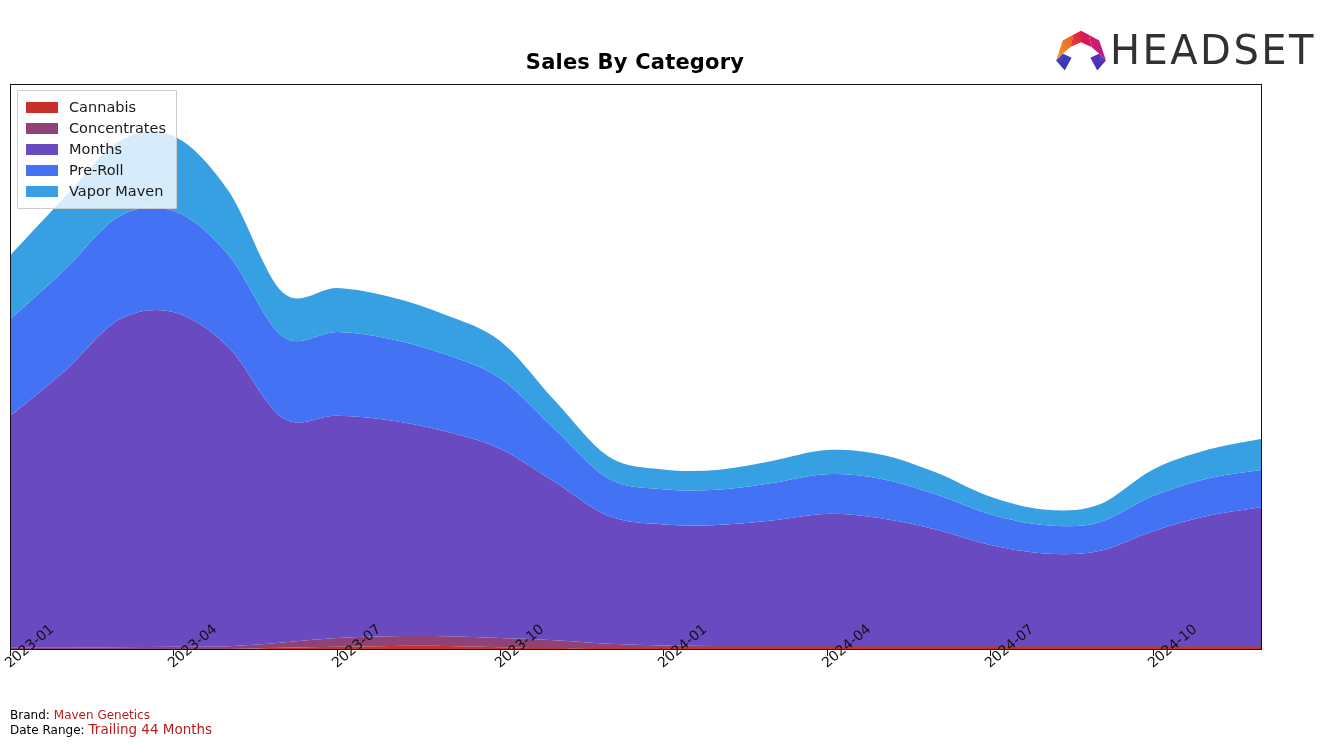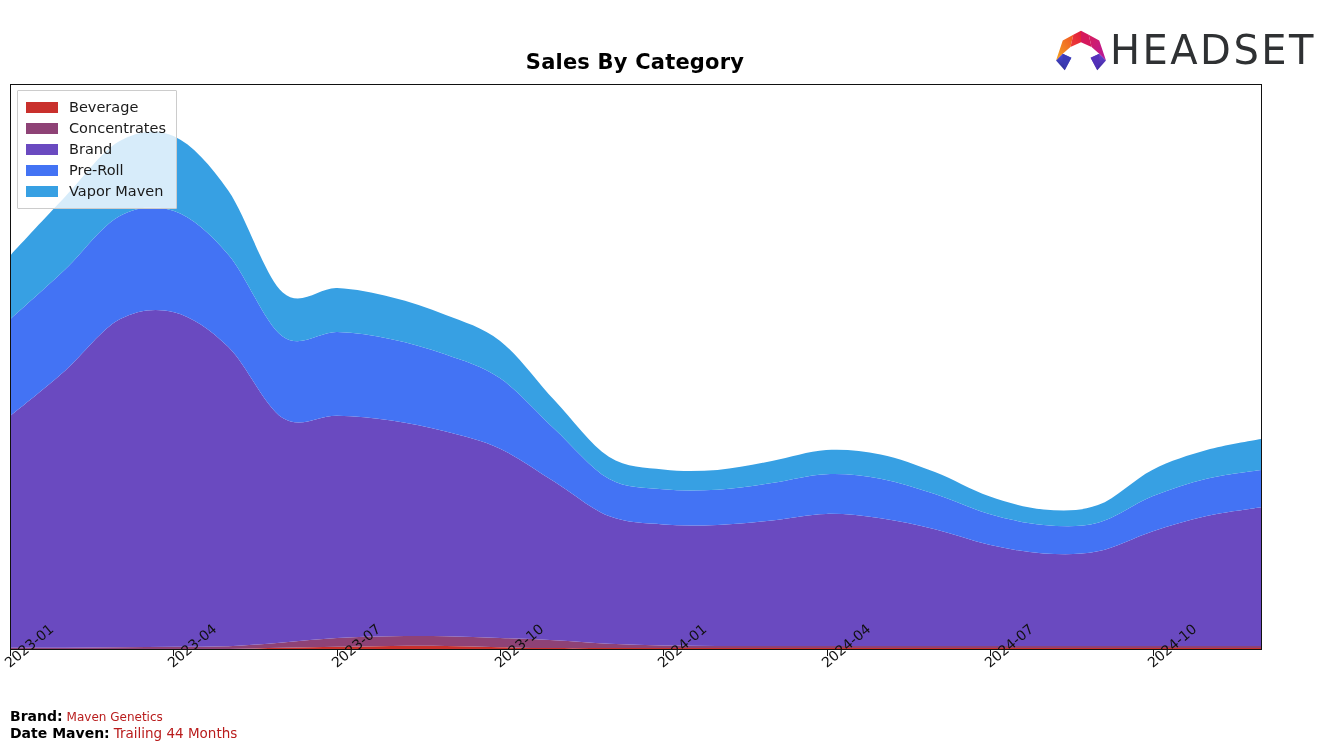--- a/index.html
+++ b/index.html
@@ -141,22 +141,22 @@
     top: 692px;
     width: 700px;
   }
   .note-row {
     display: flex;
     align-items: baseline;
     line-height: 1.18;
     white-space: nowrap;
   }
   .note-key {
-    font-size: 14px;
-    font-weight: bold;
+    font-size: 12px;
+    font-weight: normal;
     color: #000000;
     text-align: center;
   }
   .note-val {
     font-size: 13px;
     color: #b91c1c;
     margin-left: 4px;
   }
   .note-row.r1 .note-val { font-size: 12px; }
   .note-row.r2 .note-val { font-size: 13.5px; }
@@ -218,29 +218,29 @@
           <path d="M 0.00 564.67 C 9.07 564.67, 36.29 564.75, 54.43 564.67 C 72.58 564.60, 90.72 564.38, 108.87 564.23 C 127.01 564.09, 145.16 563.94, 163.30 563.79 C 181.45 563.64, 199.59 564.09, 217.74 563.35 C 235.88 562.61, 254.03 560.77, 272.17 559.37 C 290.32 557.98, 308.46 555.99, 326.61 554.96 C 344.75 553.93, 362.90 553.49, 381.04 553.19 C 399.19 552.90, 417.33 552.90, 435.48 553.19 C 453.62 553.49, 471.77 554.30, 489.91 554.96 C 508.06 555.62, 526.20 556.21, 544.35 557.17 C 562.49 558.12, 580.64 559.82, 598.78 560.70 C 616.93 561.58, 635.07 562.10, 653.22 562.47 C 671.36 562.83, 689.51 562.83, 707.65 562.91 C 725.80 562.98, 743.94 562.91, 762.09 562.91 C 780.23 562.91, 798.38 562.91, 816.52 562.91 C 834.67 562.91, 852.81 562.91, 870.96 562.91 C 889.10 562.91, 907.25 562.91, 925.39 562.91 C 943.54 562.91, 961.68 562.91, 979.83 562.91 C 997.97 562.91, 1016.12 562.91, 1034.26 562.91 C 1052.41 562.91, 1070.55 562.91, 1088.70 562.91 C 1106.84 562.91, 1124.99 562.91, 1143.13 562.91 C 1161.28 562.91, 1179.42 562.91, 1197.57 562.91 C 1215.71 562.91, 1242.93 562.91, 1252.00 562.91 L 1252.00 565.12 C 1242.93 565.12, 1215.71 565.12, 1197.57 565.12 C 1179.42 565.12, 1161.28 565.12, 1143.13 565.12 C 1124.99 565.12, 1106.84 565.12, 1088.70 565.12 C 1070.55 565.12, 1052.41 565.12, 1034.26 565.12 C 1016.12 565.12, 997.97 565.12, 979.83 565.12 C 961.68 565.12, 943.54 565.12, 925.39 565.12 C 907.25 565.12, 889.10 565.12, 870.96 565.12 C 852.81 565.12, 834.67 565.12, 816.52 565.12 C 798.38 565.12, 780.23 565.12, 762.09 565.12 C 743.94 565.12, 725.80 565.12, 707.65 565.12 C 689.51 565.12, 671.36 565.12, 653.22 565.12 C 635.07 565.12, 616.93 565.12, 598.78 565.12 C 580.64 565.12, 562.49 565.26, 544.35 565.12 C 526.20 564.97, 508.06 564.60, 489.91 564.23 C 471.77 563.87, 453.62 563.13, 435.48 562.91 C 417.33 562.69, 399.19 562.76, 381.04 562.91 C 362.90 563.06, 344.75 563.50, 326.61 563.79 C 308.46 564.09, 290.32 564.31, 272.17 564.67 C 254.03 565.04, 235.88 565.78, 217.74 566.00 C 199.59 566.22, 181.45 566.00, 163.30 566.00 C 145.16 566.00, 127.01 566.00, 108.87 566.00 C 90.72 566.00, 72.58 566.00, 54.43 566.00 C 36.29 566.00, 9.07 566.00, 0.00 566.00 Z" fill="#8e4276" stroke="none"></path>
           <path d="M 0.00 331.47 C 9.07 323.96, 36.29 302.47, 54.43 286.42 C 72.58 270.38, 90.72 244.91, 108.87 235.19 C 127.01 225.47, 145.16 223.48, 163.30 228.12 C 181.45 232.76, 199.59 245.35, 217.74 263.01 C 235.88 280.68, 254.03 322.64, 272.17 334.12 C 290.32 345.61, 308.46 331.47, 326.61 331.91 C 344.75 332.36, 362.90 334.12, 381.04 336.77 C 399.19 339.42, 417.33 343.10, 435.48 347.82 C 453.62 352.53, 471.77 356.65, 489.91 365.04 C 508.06 373.43, 526.20 386.90, 544.35 398.17 C 562.49 409.43, 580.64 425.48, 598.78 432.62 C 616.93 439.76, 635.07 439.54, 653.22 441.01 C 671.36 442.48, 689.51 442.11, 707.65 441.45 C 725.80 440.79, 743.94 438.87, 762.09 437.03 C 780.23 435.19, 798.38 430.78, 816.52 430.41 C 834.67 430.04, 852.81 432.25, 870.96 434.82 C 889.10 437.40, 907.25 441.45, 925.39 445.87 C 943.54 450.28, 961.68 457.28, 979.83 461.32 C 997.97 465.37, 1016.12 469.05, 1034.26 470.16 C 1052.41 471.26, 1070.55 471.63, 1088.70 467.95 C 1106.84 464.27, 1124.99 453.96, 1143.13 448.07 C 1161.28 442.19, 1179.42 436.66, 1197.57 432.62 C 1215.71 428.57, 1242.93 425.25, 1252.00 423.78 L 1252.00 562.91 C 1242.93 562.91, 1215.71 562.91, 1197.57 562.91 C 1179.42 562.91, 1161.28 562.91, 1143.13 562.91 C 1124.99 562.91, 1106.84 562.91, 1088.70 562.91 C 1070.55 562.91, 1052.41 562.91, 1034.26 562.91 C 1016.12 562.91, 997.97 562.91, 979.83 562.91 C 961.68 562.91, 943.54 562.91, 925.39 562.91 C 907.25 562.91, 889.10 562.91, 870.96 562.91 C 852.81 562.91, 834.67 562.91, 816.52 562.91 C 798.38 562.91, 780.23 562.91, 762.09 562.91 C 743.94 562.91, 725.80 562.98, 707.65 562.91 C 689.51 562.83, 671.36 562.83, 653.22 562.47 C 635.07 562.10, 616.93 561.58, 598.78 560.70 C 580.64 559.82, 562.49 558.12, 544.35 557.17 C 526.20 556.21, 508.06 555.62, 489.91 554.96 C 471.77 554.30, 453.62 553.49, 435.48 553.19 C 417.33 552.90, 399.19 552.90, 381.04 553.19 C 362.90 553.49, 344.75 553.93, 326.61 554.96 C 308.46 555.99, 290.32 557.98, 272.17 559.37 C 254.03 560.77, 235.88 562.61, 217.74 563.35 C 199.59 564.09, 181.45 563.64, 163.30 563.79 C 145.16 563.94, 127.01 564.09, 108.87 564.23 C 90.72 564.38, 72.58 564.60, 54.43 564.67 C 36.29 564.75, 9.07 564.67, 0.00 564.67 Z" fill="#6a4ac0" stroke="none"></path>
           <path d="M 0.00 234.31 C 9.07 226.06, 36.29 201.99, 54.43 184.84 C 72.58 167.69, 90.72 141.11, 108.87 131.40 C 127.01 121.68, 145.16 120.06, 163.30 126.54 C 181.45 133.02, 199.59 149.28, 217.74 170.26 C 235.88 191.24, 254.03 239.46, 272.17 252.41 C 290.32 265.37, 308.46 247.56, 326.61 248.00 C 344.75 248.44, 362.90 251.31, 381.04 255.06 C 399.19 258.82, 417.33 263.97, 435.48 270.52 C 453.62 277.07, 471.77 281.93, 489.91 294.37 C 508.06 306.81, 526.20 328.38, 544.35 345.17 C 562.49 361.95, 580.64 384.99, 598.78 395.07 C 616.93 405.16, 635.07 403.83, 653.22 405.67 C 671.36 407.51, 689.51 407.15, 707.65 406.12 C 725.80 405.08, 743.94 402.07, 762.09 399.49 C 780.23 396.91, 798.38 391.39, 816.52 390.66 C 834.67 389.92, 852.81 391.76, 870.96 395.07 C 889.10 398.39, 907.25 404.64, 925.39 410.53 C 943.54 416.42, 961.68 425.25, 979.83 430.41 C 997.97 435.56, 1016.12 439.98, 1034.26 441.45 C 1052.41 442.92, 1070.55 444.03, 1088.70 439.24 C 1106.84 434.46, 1124.99 420.10, 1143.13 412.74 C 1161.28 405.38, 1179.42 399.49, 1197.57 395.07 C 1215.71 390.66, 1242.93 387.71, 1252.00 386.24 L 1252.00 423.78 C 1242.93 425.25, 1215.71 428.57, 1197.57 432.62 C 1179.42 436.66, 1161.28 442.19, 1143.13 448.07 C 1124.99 453.96, 1106.84 464.27, 1088.70 467.95 C 1070.55 471.63, 1052.41 471.26, 1034.26 470.16 C 1016.12 469.05, 997.97 465.37, 979.83 461.32 C 961.68 457.28, 943.54 450.28, 925.39 445.87 C 907.25 441.45, 889.10 437.40, 870.96 434.82 C 852.81 432.25, 834.67 430.04, 816.52 430.41 C 798.38 430.78, 780.23 435.19, 762.09 437.03 C 743.94 438.87, 725.80 440.79, 707.65 441.45 C 689.51 442.11, 671.36 442.48, 653.22 441.01 C 635.07 439.54, 616.93 439.76, 598.78 432.62 C 580.64 425.48, 562.49 409.43, 544.35 398.17 C 526.20 386.90, 508.06 373.43, 489.91 365.04 C 471.77 356.65, 453.62 352.53, 435.48 347.82 C 417.33 343.10, 399.19 339.42, 381.04 336.77 C 362.90 334.12, 344.75 332.36, 326.61 331.91 C 308.46 331.47, 290.32 345.61, 272.17 334.12 C 254.03 322.64, 235.88 280.68, 217.74 263.01 C 199.59 245.35, 181.45 232.76, 163.30 228.12 C 145.16 223.48, 127.01 225.47, 108.87 235.19 C 90.72 244.91, 72.58 270.38, 54.43 286.42 C 36.29 302.47, 9.07 323.96, 0.00 331.47 Z" fill="#4373f4" stroke="none"></path>
           <path d="M 0.00 170.26 C 9.07 160.55, 36.29 130.96, 54.43 111.96 C 72.58 92.97, 90.72 66.40, 108.87 56.31 C 127.01 46.23, 145.16 43.14, 163.30 51.45 C 181.45 59.77, 199.59 80.09, 217.74 106.22 C 235.88 132.35, 254.03 191.98, 272.17 208.25 C 290.32 224.52, 308.46 203.02, 326.61 203.83 C 344.75 204.64, 362.90 208.62, 381.04 213.11 C 399.19 217.60, 417.33 223.48, 435.48 230.77 C 453.62 238.06, 471.77 242.55, 489.91 256.83 C 508.06 271.11, 526.20 297.10, 544.35 316.46 C 562.49 335.82, 580.64 361.43, 598.78 372.99 C 616.93 384.55, 635.07 383.59, 653.22 385.80 C 671.36 388.01, 689.51 387.64, 707.65 386.24 C 725.80 384.84, 743.94 380.72, 762.09 377.41 C 780.23 374.09, 798.38 367.47, 816.52 366.37 C 834.67 365.26, 852.81 367.10, 870.96 370.78 C 889.10 374.46, 907.25 381.46, 925.39 388.45 C 943.54 395.44, 961.68 406.48, 979.83 412.74 C 997.97 419.00, 1016.12 424.52, 1034.26 425.99 C 1052.41 427.46, 1070.55 428.20, 1088.70 421.57 C 1106.84 414.95, 1124.99 395.44, 1143.13 386.24 C 1161.28 377.04, 1179.42 371.52, 1197.57 366.37 C 1215.71 361.21, 1242.93 357.16, 1252.00 355.32 L 1252.00 386.24 C 1242.93 387.71, 1215.71 390.66, 1197.57 395.07 C 1179.42 399.49, 1161.28 405.38, 1143.13 412.74 C 1124.99 420.10, 1106.84 434.46, 1088.70 439.24 C 1070.55 444.03, 1052.41 442.92, 1034.26 441.45 C 1016.12 439.98, 997.97 435.56, 979.83 430.41 C 961.68 425.25, 943.54 416.42, 925.39 410.53 C 907.25 404.64, 889.10 398.39, 870.96 395.07 C 852.81 391.76, 834.67 389.92, 816.52 390.66 C 798.38 391.39, 780.23 396.91, 762.09 399.49 C 743.94 402.07, 725.80 405.08, 707.65 406.12 C 689.51 407.15, 671.36 407.51, 653.22 405.67 C 635.07 403.83, 616.93 405.16, 598.78 395.07 C 580.64 384.99, 562.49 361.95, 544.35 345.17 C 526.20 328.38, 508.06 306.81, 489.91 294.37 C 471.77 281.93, 453.62 277.07, 435.48 270.52 C 417.33 263.97, 399.19 258.82, 381.04 255.06 C 362.90 251.31, 344.75 248.44, 326.61 248.00 C 308.46 247.56, 290.32 265.37, 272.17 252.41 C 254.03 239.46, 235.88 191.24, 217.74 170.26 C 199.59 149.28, 181.45 133.02, 163.30 126.54 C 145.16 120.06, 127.01 121.68, 108.87 131.40 C 90.72 141.11, 72.58 167.69, 54.43 184.84 C 36.29 201.99, 9.07 226.06, 0.00 234.31 Z" fill="#37a0e3" stroke="none"></path>
         </g>
     </svg>
 
     <div id="chart-legend">
       <div class="legend-row">
         <span class="legend-swatch" style="background:#c9302c"></span>
-        <span class="legend-label">Beverage</span>
+        <span class="legend-label">Cannabis</span>
       </div>
       <div class="legend-row">
         <span class="legend-swatch" style="background:#8e4276"></span>
         <span class="legend-label">Concentrates</span>
       </div>
       <div class="legend-row">
         <span class="legend-swatch" style="background:#6a4ac0"></span>
-        <span class="legend-label">Brand</span>
+        <span class="legend-label">Months</span>
       </div>
       <div class="legend-row">
         <span class="legend-swatch" style="background:#4373f4"></span>
         <span class="legend-label">Pre-Roll</span>
       </div>
       <div class="legend-row">
         <span class="legend-swatch" style="background:#37a0e3"></span>
         <span class="legend-label">Vapor Maven</span>
       </div>
     </div>
@@ -264,18 +264,18 @@
       <div class="x-tick" style="left: 1143.1px;"></div>
       <div class="x-tick-label" style="left: 1135.13px;">2024-10</div>
     </div>
 
   <div id="footer-notes">
     <div class="note-row r1">
       <span class="note-key">Brand:</span>
       <span class="note-val">Maven Genetics</span>
     </div>
     <div class="note-row r2">
-      <span class="note-key">Date Maven:</span>
+      <span class="note-key">Date Range:</span>
       <span class="note-val">Trailing 44 Months</span>
     </div>
   </div>
 
 </div>
 
 </body></html>

